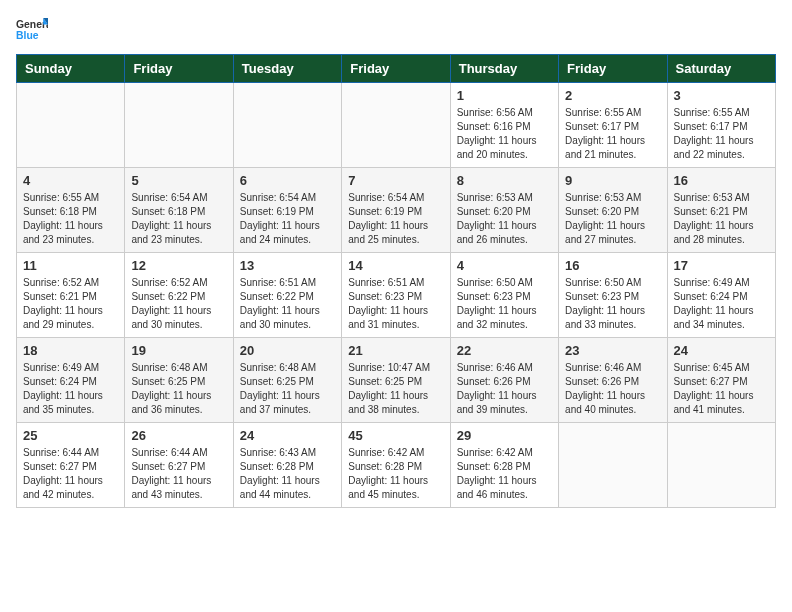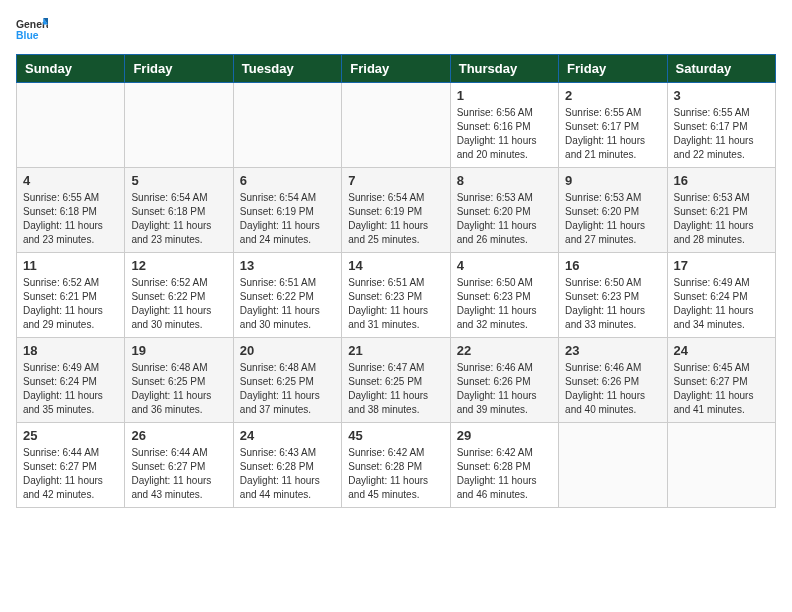--- a/index.html
+++ b/index.html
@@ -245,21 +245,21 @@
 Daylight: 11 hours and 36 minutes.</div>
           </td>
           <td>
             <span class="day-number">20</span>
             <div class="day-info" style="white-space: pre-line;">Sunrise: 6:48 AM
 Sunset: 6:25 PM
 Daylight: 11 hours and 37 minutes.</div>
           </td>
           <td>
             <span class="day-number">21</span>
-            <div class="day-info" style="white-space: pre-line;">Sunrise: 6:47 AM
+            <div class="day-info" style="white-space: pre-line;">Sunrise: 10:47 AM
 Sunset: 6:25 PM
 Daylight: 11 hours and 38 minutes.</div>
           </td>
           <td>
             <span class="day-number">22</span>
             <div class="day-info" style="white-space: pre-line;">Sunrise: 6:46 AM
 Sunset: 6:26 PM
 Daylight: 11 hours and 39 minutes.</div>
           </td>
           <td>

